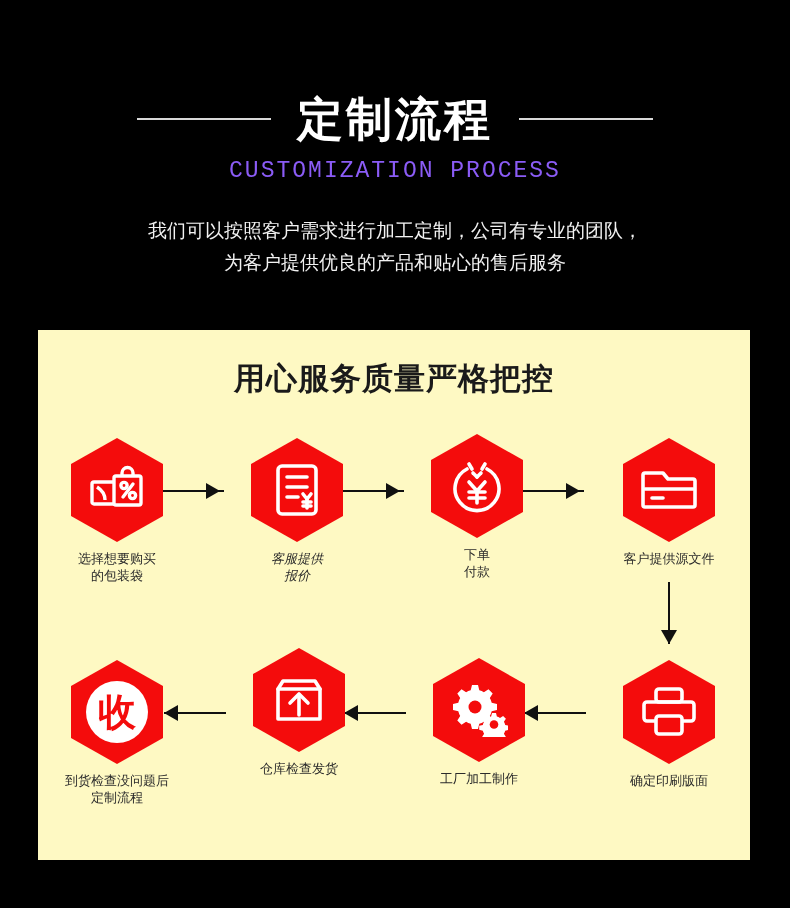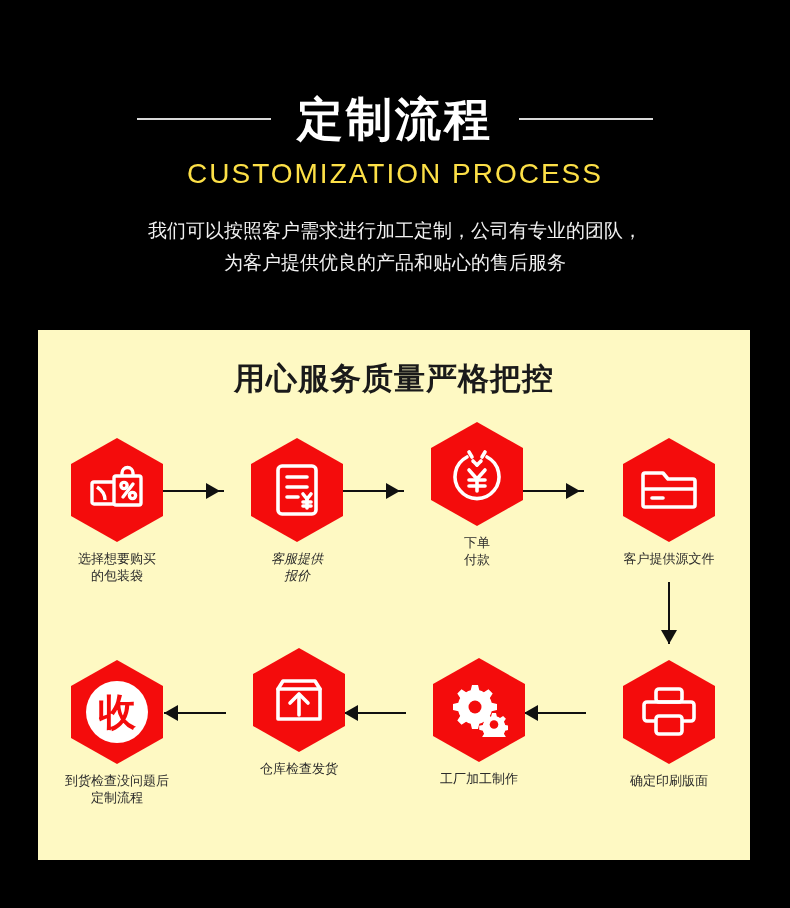--- a/index.html
+++ b/index.html
@@ -18,22 +18,22 @@
     position:absolute;left:0;top:88px;width:790px;height:62px;
     display:flex;align-items:center;justify-content:center;gap:26px;
   }
   .rule{width:134px;height:2px;background:#d8d8d8;flex:0 0 auto;}
   .main-title{
     color:#ffffff;font-size:46px;font-weight:bold;
     letter-spacing:3px;line-height:1;white-space:nowrap;
   }
   .sub-title{
     position:absolute;left:0;top:158px;width:790px;text-align:center;
-    color:#fde047;font-size:28px;letter-spacing:2px;
-    font-family:Liberation Sans, sans-serif;
+    color:#8b5cf6;font-size:23px;letter-spacing:2px;
+    font-family:Liberation Mono, monospace;
     white-space:nowrap;
   }
   .desc{
     position:absolute;left:0;top:204px;width:790px;text-align:center;
     color:#f2f2f2;font-size:19px;line-height:32px;margin-top:11px;
   }
   .desc div{white-space:nowrap;}
 
   
   .card{
@@ -177,21 +177,21 @@
                 <line x1="31" y1="44" x2="39" y2="44"></line>
               </g>
             </svg>
           </div>
         </div>
       </div>
       <div class="node-label">客服提供
 报价</div>
     </div>
 
-    <div class="node" style="left:364px;top:92px;">
+    <div class="node" style="left:364px;top:104px;">
       <div class="hex-wrap">
         <div class="hex">
           <div class="glyph">
             <svg width="56" height="56" viewBox="0 0 56 56">
               <g fill="none" stroke="#fff" stroke-width="3.6" stroke-linecap="round" stroke-linejoin="round">
                 <path d="M18 11 a22 22 0 1 0 20 0"></path>
                 <path d="M20 6 l3 5"></path>
                 <path d="M36 6 l-3 5"></path>
                 <path d="M24 15 l4 4"></path>
                 <path d="M32 15 l-4 4"></path>

